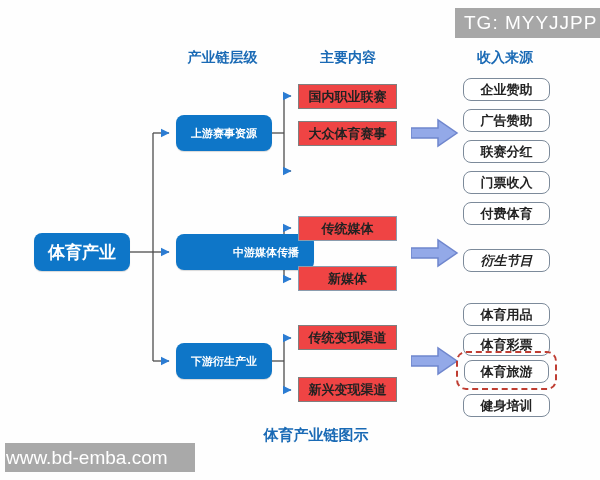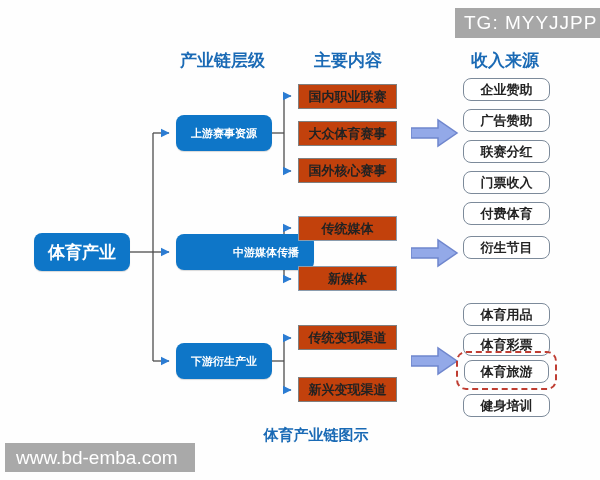--- a/index.html
+++ b/index.html
@@ -9,42 +9,42 @@
   }
   .abs{position:absolute;}
   
   .tg-box{
     left:455px;top:8px;width:145px;height:30px;background:#a7a7a7;
     color:#fff;font-size:19px;line-height:30px;padding-left:9px;box-sizing:border-box;
     letter-spacing:1px;
   }
   .site-box{
     left:5px;top:443px;width:190px;height:29px;background:#a9a9a9;
-    color:#fff;font-size:19px;line-height:29px;padding-left:11px;box-sizing:border-box;
+    color:#fff;font-size:19px;line-height:29px;padding-left:1px;box-sizing:border-box;
   }
   
   .col-header{
-    top:49px;height:18px;color:#1a6ab5;font-weight:bold;font-size:17px;
+    top:49px;height:18px;color:#1a6ab5;font-weight:bold;font-size:14px;
     text-align:center;white-space:nowrap;
   }
   .caption{
     left:246px;top:426px;width:140px;text-align:center;color:#1a6ab5;
     font-weight:bold;font-size:15px;white-space:nowrap;
   }
   
   .blue-node{
     background:#0e76c8;color:#fff;font-weight:bold;border-radius:8px;
     display:flex;align-items:center;justify-content:center;white-space:nowrap;
     box-shadow:0 1px 1px rgba(0,0,0,0.15);
   }
   .root-node{left:34px;top:233px;width:96px;height:38px;font-size:17px;}
   .tier-node{left:176px;width:96px;height:36px;font-size:11px;}
   
   .content-box{
-    left:298px;width:99px;height:25px;background:#c2410c;border:1px solid #7f7f7f;
+    left:298px;width:99px;height:25px;background:#ef4444;border:1px solid #7f7f7f;
     color:#222;font-size:13px;font-weight:600;display:flex;align-items:center;
     justify-content:center;white-space:nowrap;box-sizing:border-box;
   }
   .content-box.bluish{border-color:#8a9cae;}
   
   .income-box{
     left:463px;width:87px;height:23px;background:#fff;border:1px solid #7c8a9a;
     border-radius:8px;color:#222;font-size:13px;font-weight:600;display:flex;
     align-items:center;justify-content:center;white-space:nowrap;box-sizing:border-box;
   }
@@ -101,21 +101,20 @@
   <div class="abs col-header" style="left:470px;width:70px;">收入来源</div>
 
   <div class="abs blue-node root-node">体育产业</div>
 
   <div class="abs blue-node tier-node" style="top:115px;">上游赛事资源</div>
   <div class="abs blue-node tier-node" style="top:234px;padding-left:42px;">中游媒体传播</div>
   <div class="abs blue-node tier-node" style="top:343px;">下游衍生产业</div>
 
   <div class="abs content-box" style="top:84px;">国内职业联赛</div>
   <div class="abs content-box" style="top:121px;">大众体育赛事</div>
-  <div class="abs content-box" style="top:158px;">国外核心赛事</div>
 
   <div class="abs content-box bluish" style="top:216px;">传统媒体</div>
   <div class="abs content-box bluish" style="top:266px;">新媒体</div>
 
   <div class="abs content-box" style="top:325px;">传统变现渠道</div>
   <div class="abs content-box" style="top:377px;">新兴变现渠道</div>
 
   <div class="abs arrow-wrap" style="left:411px;top:118px;">
     <svg width="48" height="30">
         <polygon points="0,10 27,10 27,2 46,15 27,28 27,20 0,20" fill="#93a9e8" stroke="#6f86cd" stroke-width="1.5"></polygon>
@@ -131,21 +130,21 @@
         <polygon points="0,10 27,10 27,2 46,15 27,28 27,20 0,20" fill="#93a9e8" stroke="#6f86cd" stroke-width="1.5"></polygon>
       </svg>
   </div>
 
   <div class="abs income-box" style="top:78px;">企业赞助</div>
   <div class="abs income-box" style="top:109px;">广告赞助</div>
   <div class="abs income-box" style="top:140px;">联赛分红</div>
   <div class="abs income-box" style="top:171px;">门票收入</div>
 
   <div class="abs income-box" style="top:202px;">付费体育</div>
-  <div class="abs income-box" style="top:236px;">衍生节目</div>
+  <div class="abs income-box" style="top:249px;font-style:italic;">衍生节目</div>
 
   <div class="abs income-box" style="top:303px;">体育用品</div>
   <div class="abs income-box" style="top:333px;">体育彩票</div>
   <div class="abs highlight-dashed"></div>
   <div class="abs income-box" style="top:360px;left:464px;width:85px;">体育旅游</div>
   <div class="abs income-box" style="top:394px;">健身培训</div>
 
   <div class="abs caption">体育产业链图示</div>
 
 </div>

